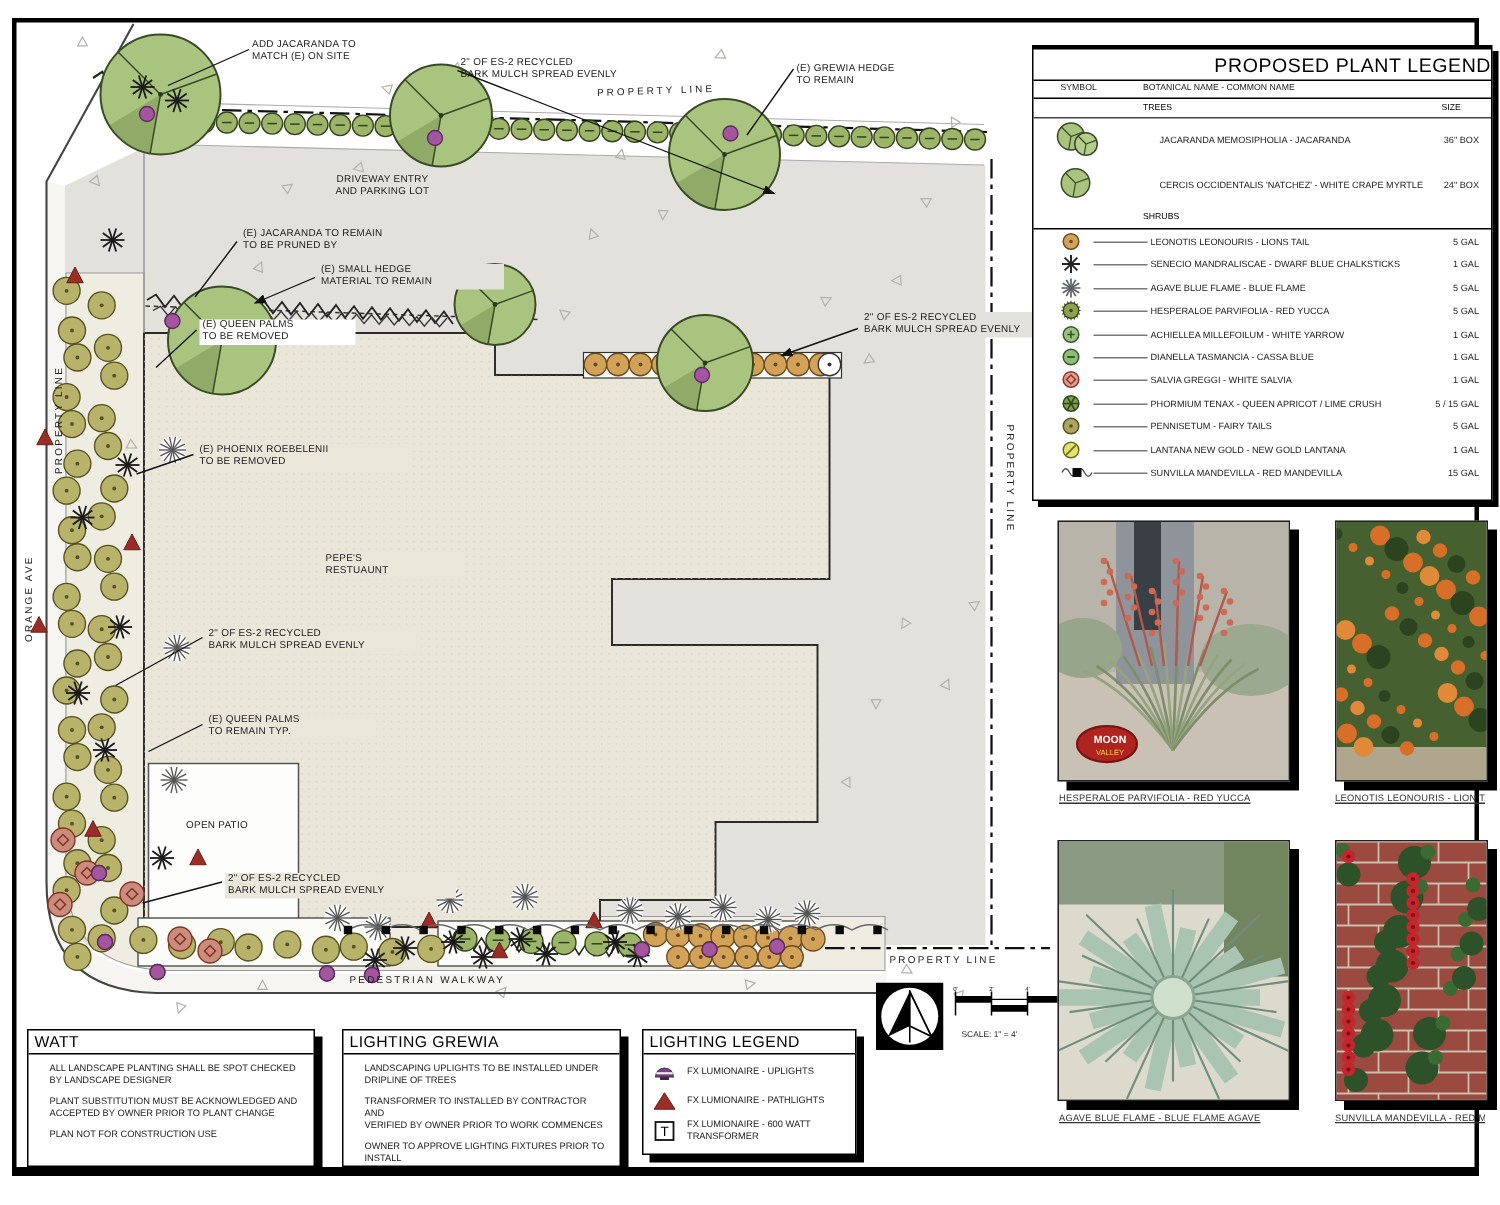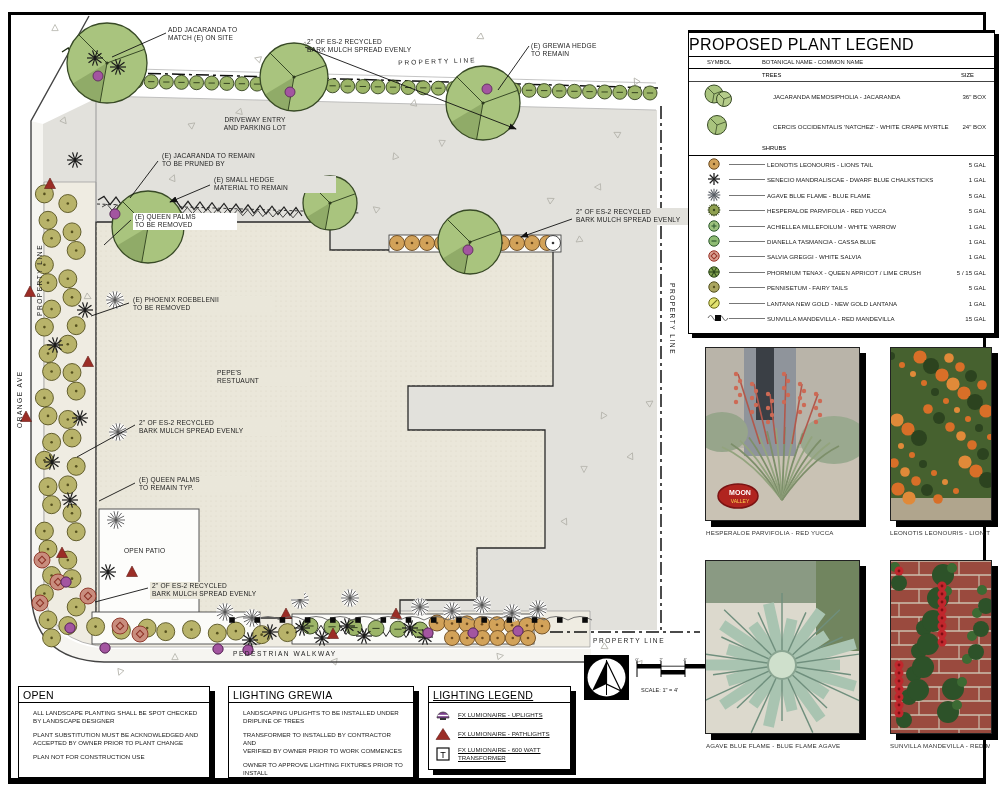--- a/index.html
+++ b/index.html
@@ -7,21 +7,21 @@
        font-family:"Liberation Sans",sans-serif;-webkit-font-smoothing:antialiased;}
   .frame{position:absolute;left:8px;top:12px;width:978px;height:772px;border:3px solid #000;
          border-bottom-width:6px;box-sizing:border-box;pointer-events:none;}
   #plan-svg{position:absolute;left:0;top:0;}
   #annotations{position:absolute;left:0;top:0;width:1000px;height:803px;}
   .ann{position:absolute;font-size:6.6px;line-height:1.28;color:#1b1b1b;white-space:pre-line;
        letter-spacing:.2px;}
   
   .legend-box{position:absolute;left:688px;top:30px;width:307px;height:304px;background:#fff;
       border:1px solid #000;border-top-width:3px;box-sizing:border-box;box-shadow:4px 4px 0 #000;}
-  .leg-title{font-size:16px;text-align:left;padding:3px 0 2px 0;border-bottom:1px solid #000;letter-spacing:.4px;}
+  .leg-title{font-size:13px;text-align:right;padding:3px 0 2px 0;border-bottom:1px solid #000;letter-spacing:.4px;}
   .leg-sub{position:relative;height:11px;border-bottom:1px solid #000;font-size:5.8px;color:#222;}
   .leg-sub span{position:absolute;top:2px;}
   .leg-sec{position:relative;height:12px;font-size:5.8px;border-bottom:1px solid #444;}
   .leg-sec span{position:absolute;top:3px;}
   .leg-row{position:relative;height:30px;}
   .leg-row .nm{position:absolute;left:84px;top:11px;font-size:6.1px;color:#222;}
   .leg-row .sz{position:absolute;right:8px;top:11px;font-size:6.1px;color:#222;}
   .leg-row svg{position:absolute;left:14px;top:1px;}
   .shrub-row{position:relative;height:15.4px;}
   .shrub-row svg{position:absolute;left:18px;top:1px;}
@@ -1271,21 +1271,21 @@
           <rect x="8" y="4" width="6" height="6" fill="#0a0a0a"></rect>
         </svg>
         <span class="ld"></span>
         <span class="nm">SUNVILLA MANDEVILLA - RED MANDEVILLA</span>
         <span class="sz">15 GAL</span>
       </div>
     </div>
 </div>
 
 <div class="nbox" style="left:18px;top:686px;width:192px;height:92px;">
-  <div class="ttl">OPEN</div>
+  <div class="ttl">WATT</div>
   <div id="notes-items">
       <div class="itm">ALL LANDSCAPE PLANTING SHALL BE SPOT CHECKED
 BY LANDSCAPE DESIGNER</div>
       <div class="itm">PLANT SUBSTITUTION MUST BE ACKNOWLEDGED AND
 ACCEPTED BY OWNER PRIOR TO PLANT CHANGE</div>
       <div class="itm">PLAN NOT FOR CONSTRUCTION USE</div>
     </div>
 </div>
 
 <div class="nbox" style="left:228px;top:686px;width:186px;height:92px;">
@@ -1293,21 +1293,21 @@
   <div id="lnotes-items">
       <div class="itm">LANDSCAPING UPLIGHTS TO BE INSTALLED UNDER
 DRIPLINE OF TREES</div>
       <div class="itm">TRANSFORMER TO INSTALLED BY CONTRACTOR AND
 VERIFIED BY OWNER PRIOR TO WORK COMMENCES</div>
       <div class="itm">OWNER TO APPROVE LIGHTING FIXTURES PRIOR TO
 INSTALL</div>
     </div>
 </div>
 
-<div class="nbox" style="left:428px;top:686px;width:143px;height:84px;text-decoration:underline;">
+<div class="nbox" style="left:428px;top:686px;width:143px;height:84px;">
   <div class="ttl">LIGHTING LEGEND</div>
   <div id="llg-items">
       <div class="llg-item">
         <svg width="16" height="14">
           <path d="M2,10 A6,6 0 0 1 14,10 Z" fill="#7b3f8c" stroke="#333" stroke-width="0.7"></path>
           <line x1="2.5" y1="7.5" x2="13.5" y2="7.5" stroke="#fff" stroke-width="1.4"></line>
           <rect x="5" y="10" width="6" height="2" fill="#333"></rect>
         </svg>
         <span class="lbl">FX LUMIONAIRE - UPLIGHTS</span>
       </div>

